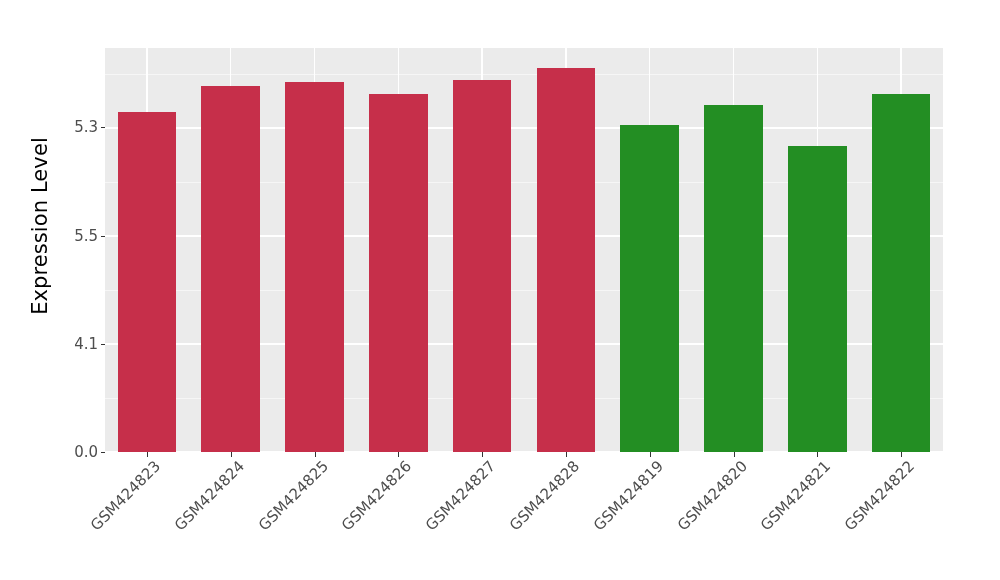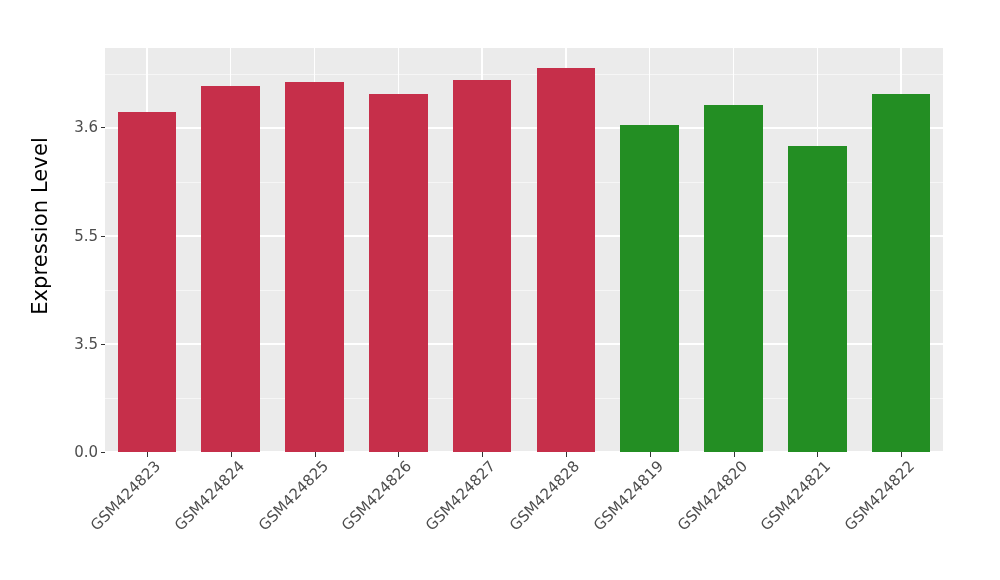--- a/index.html
+++ b/index.html
@@ -145,29 +145,29 @@
   <div id="y-axis-title">
     <span>Expression Level</span>
   </div>
 
   <div id="y-axis-labels">
       <div class="y-tick-row" style="top: 404px;">
         <span class="y-tick-text">0.0</span>
         <span class="y-tick-mark"></span>
       </div>
       <div class="y-tick-row" style="top: 296px;">
-        <span class="y-tick-text">3.5</span>
+        <span class="y-tick-text">4.1</span>
         <span class="y-tick-mark"></span>
       </div>
       <div class="y-tick-row" style="top: 188px;">
         <span class="y-tick-text">5.5</span>
         <span class="y-tick-mark"></span>
       </div>
       <div class="y-tick-row" style="top: 79.9px;">
-        <span class="y-tick-text">3.6</span>
+        <span class="y-tick-text">5.3</span>
         <span class="y-tick-mark"></span>
       </div>
     </div>
 
   <div id="plot-panel">
       <div class="grid-minor" style="top: 350px;"></div>
       <div class="grid-minor" style="top: 242px;"></div>
       <div class="grid-minor" style="top: 133.9px;"></div>
       <div class="grid-minor" style="top: 25.9px;"></div>
       <div class="grid-major" style="top: 403.2px;"></div>

